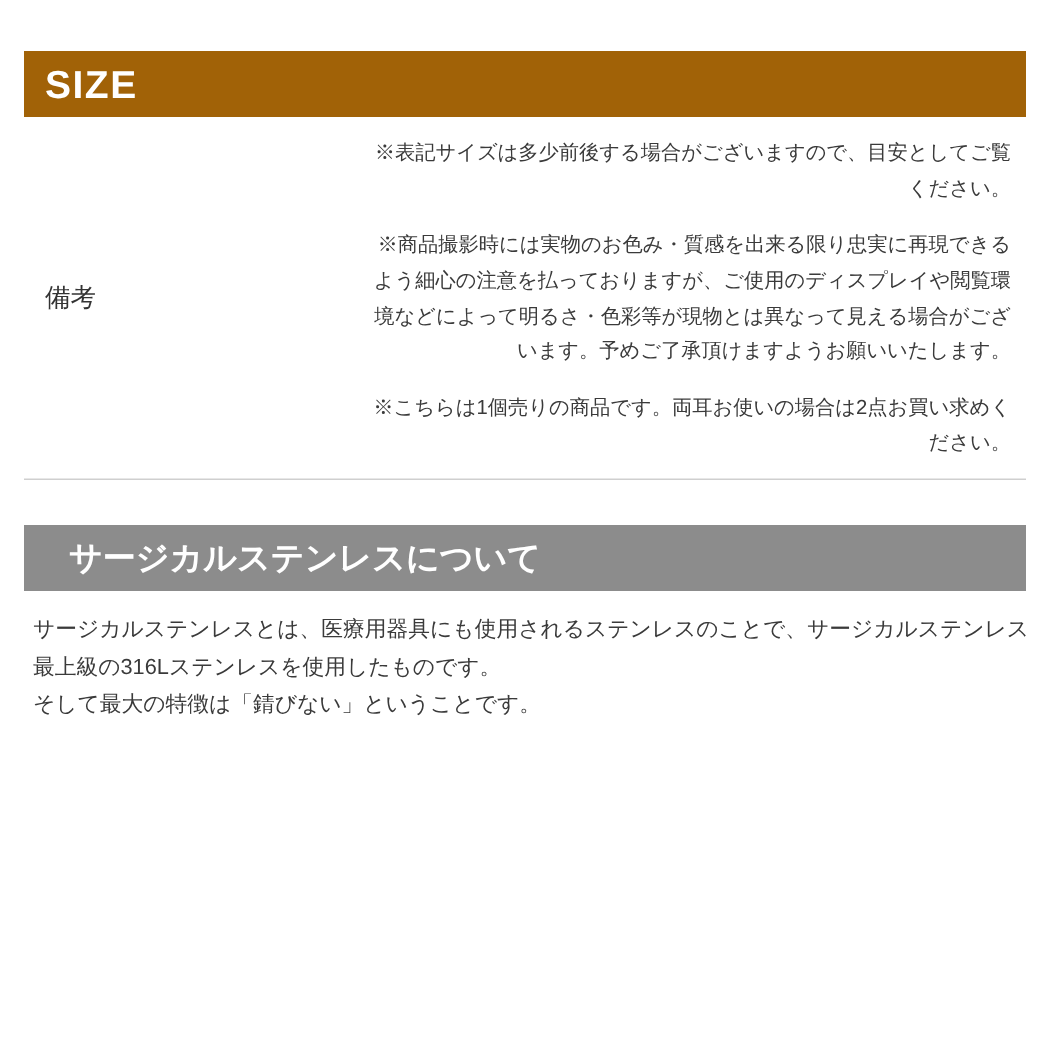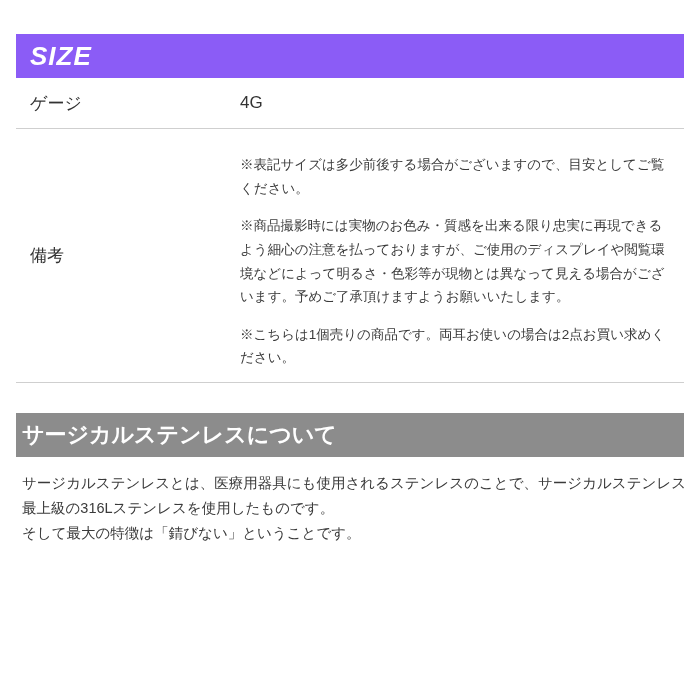--- a/index.html
+++ b/index.html
@@ -20,28 +20,27 @@
     position: relative;
     box-sizing: border-box;
     padding: 0 16px;
   }
 
   
   .spec-section {
     padding-top: 34px;
   }
   .section-header {
-    background: #8b5cf6;
+    background: #a16207;
     color: #ffffff;
     height: 44px;
     display: flex;
     align-items: center;
     padding-left: 14px;
     box-sizing: border-box;
-    font-style: italic;
   }
   .section-header .title {
     font-size: 26px;
     font-weight: bold;
     letter-spacing: 1px;
     line-height: 1;
   }
   .spec-table {
     width: 100%;
     border-collapse: collapse;
@@ -76,37 +75,38 @@
   }
   .material-lines div {
     line-height: 1.85;
   }
   .notes {
     font-size: 13.5px;
     line-height: 1.75;
     color: #3a3a3a;
   }
   .notes p {
-    margin: 12px 0 14px 0;
+    margin: 0 0 14px 0;
+    text-align: right;
   }
   .notes p:last-child {
     margin-bottom: 0;
   }
 
   
   .about-section {
     margin-top: 30px;
   }
   .about-header {
     background: #8c8c8c;
     color: #ffffff;
     height: 44px;
     display: flex;
     align-items: center;
-    padding-left: 6px;
+    padding-left: 30px;
     box-sizing: border-box;
   }
   .about-header .title {
     font-size: 22px;
     font-weight: bold;
     line-height: 1;
   }
   .about-body {
     padding: 14px 4px 0 6px;
     font-size: 14.5px;
@@ -122,24 +122,20 @@
 
 <div class="page">
 
   <section class="spec-section">
     <div class="section-header">
       <span class="title">SIZE</span>
     </div>
 
     <table class="spec-table">
       <tbody>
-        <tr class="row-short">
-          <th>ゲージ</th>
-          <td>4G</td>
-        </tr>
         <tr>
           <th>備考</th>
           <td>
             <div class="notes">
               <p>※表記サイズは多少前後する場合がございますので、目安としてご覧ください。</p>
               <p>※商品撮影時には実物のお色み・質感を出来る限り忠実に再現できるよう細心の注意を払っておりますが、ご使用のディスプレイや閲覧環境などによって明るさ・色彩等が現物とは異なって見える場合がございます。予めご了承頂けますようお願いいたします。</p>
               <p>※こちらは1個売りの商品です。両耳お使いの場合は2点お買い求めください。</p>
             </div>
           </td>
         </tr>

